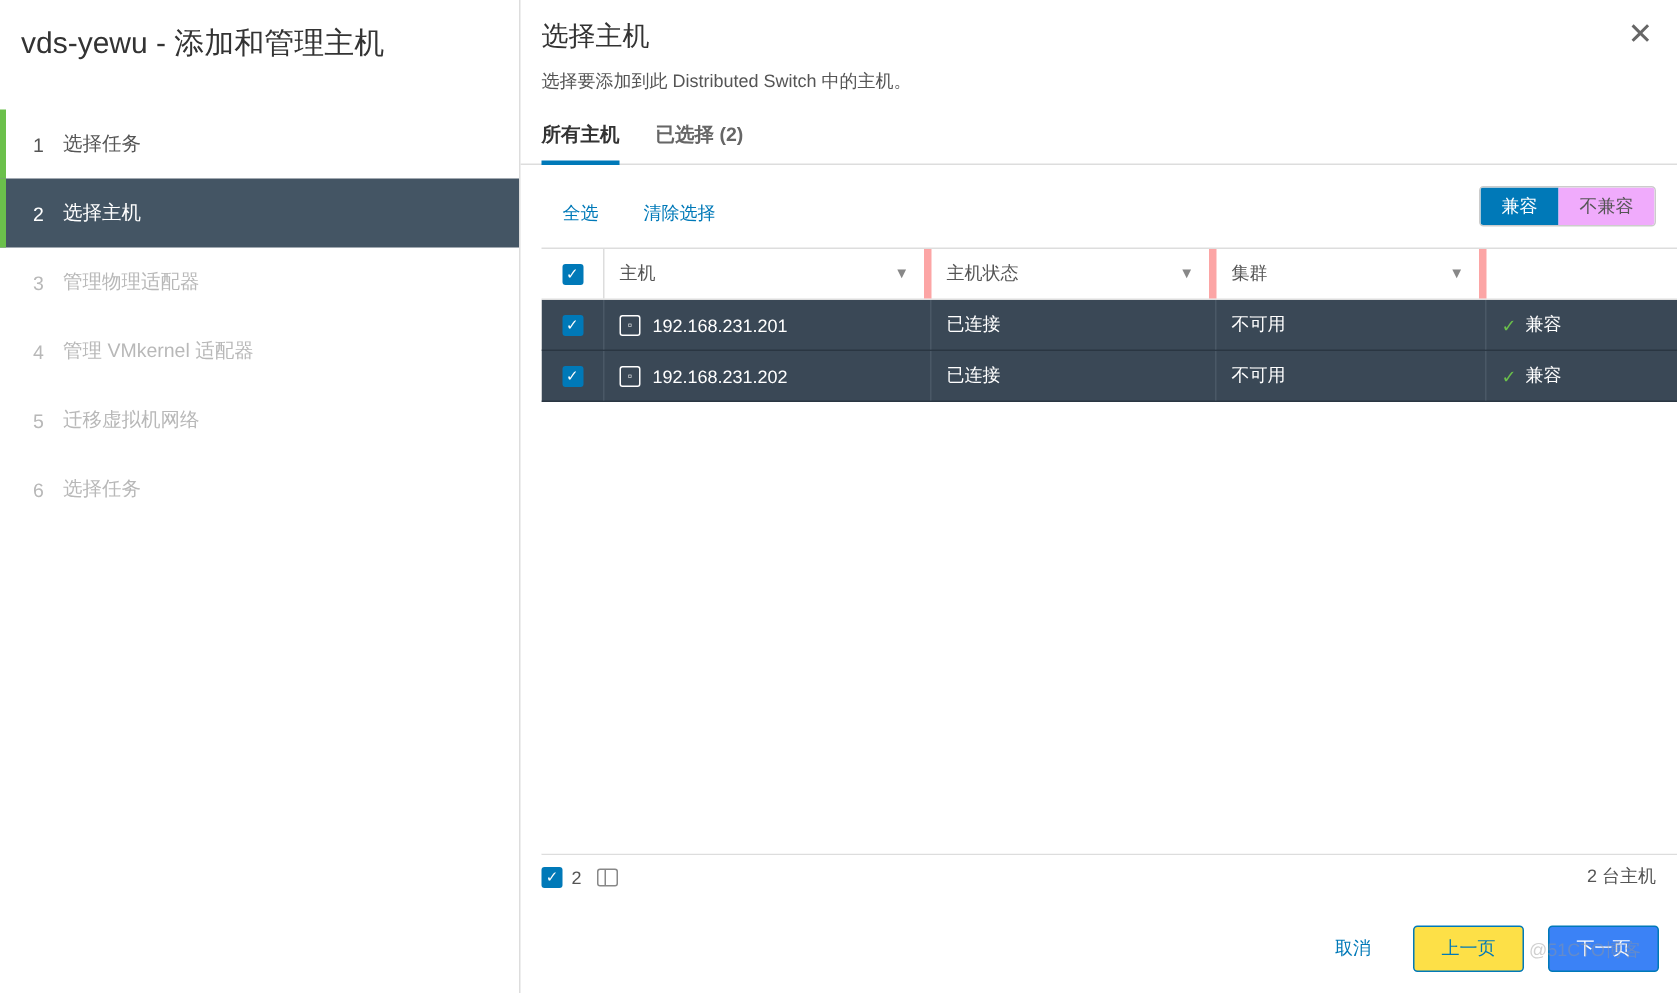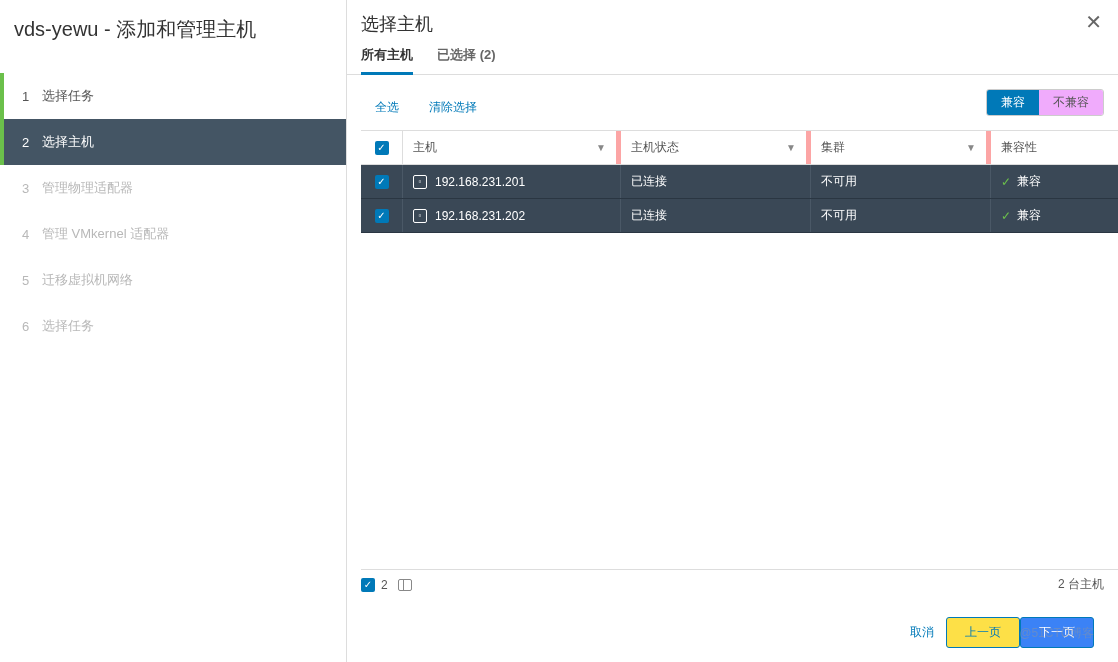--- a/index.html
+++ b/index.html
@@ -202,22 +202,22 @@
 }
 .col-toggle-icon::before {
   content: "";
   position: absolute;
   left: 4px; top: 0; bottom: 0;
   width: 1px; background: #888;
 }
 .button-row {
   display: flex;
   justify-content: flex-end;
-  gap: 0;
-  padding: 18px 24px 14px 0;
+  gap: 16px;
+  padding: 18px 12px 14px 0;
   align-items: center;
 }
 .btn-text {
   color: #0079b8;
   font-size: 12px;
   cursor: pointer;
   background: none; border: none;
   padding: 6px 12px;
 }
 .btn-outline {
@@ -278,20 +278,21 @@
     <span class="step-num">6</span>
     <span>选择任务</span>
   </div>
 </div>
 
 <div class="main">
   <button class="close-btn">✕</button>
 
   <div class="main-header">
     <div class="main-title">选择主机</div>
+    <div class="main-subtitle">选择要添加到此 Distributed Switch 中的主机。</div>
   </div>
 
   <div class="tabs-row">
     <div class="tab active">所有主机</div>
     <div class="tab">
       <span>已选择</span>
       <span>(2)</span>
     </div>
   </div>
 
@@ -315,23 +316,20 @@
         <span class="filter-icon">▼</span>
       </div>
       <div class="th col-status">
         <span>主机状态</span>
         <span class="filter-icon">▼</span>
       </div>
       <div class="th col-cluster">
         <span>集群</span>
         <span class="filter-icon">▼</span>
       </div>
-      <div class="th col-compat">
-        <span>兼容性</span>
-      </div>
     </div>
     <div class="tbody">
       <div class="trow">
         <div class="td col-check">
           <span class="checkbox">✓</span>
         </div>
         <div class="td col-host">
           <span class="host-icon">▫</span>
           <span>192.168.231.201</span>
         </div>

